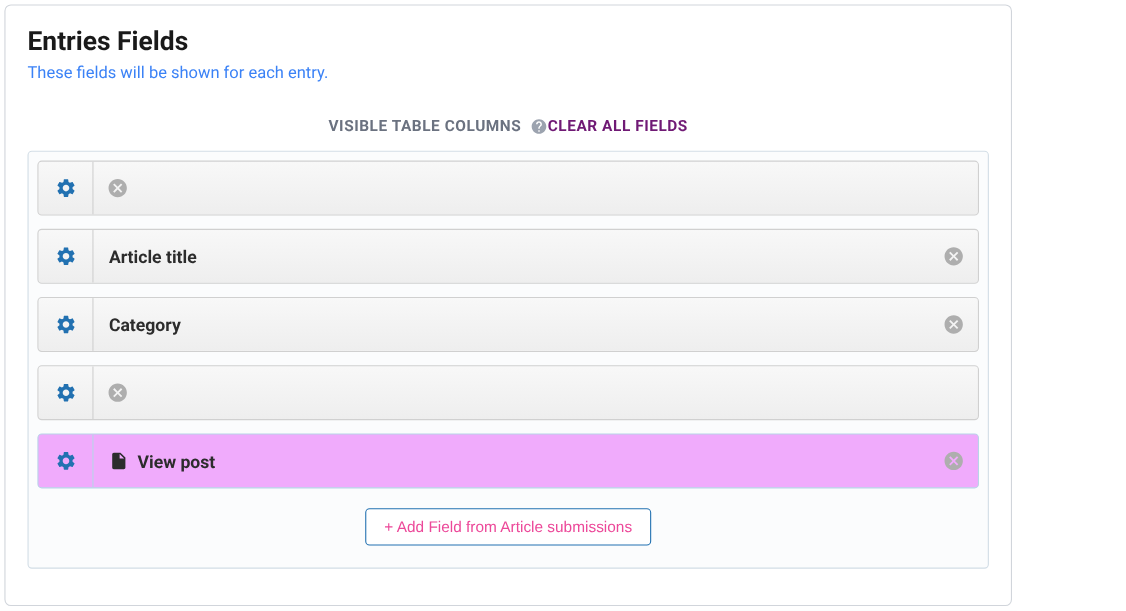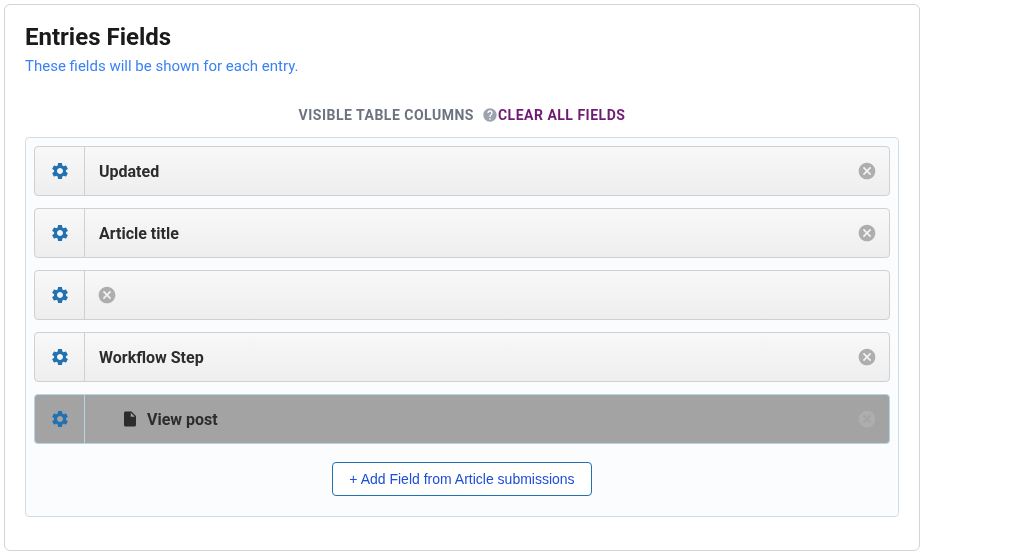--- a/index.html
+++ b/index.html
@@ -82,23 +82,22 @@
       align-items: center;
       border: 1px solid #d0d0d0;
       border-radius: 4px;
       margin-bottom: 12px;
       height: 50px;
       background: linear-gradient(to bottom, #f8f8f8, #eeeeee);
       overflow: hidden;
     }
 
     .field-row.highlighted {
-      background: #a3a3a3;
+      background: #f0abfc;
       border: 1px solid #b8d4e8;
-      gap: 22px;
     }
 
     .gear-cell {
       width: 50px;
       height: 100%;
       display: flex;
       align-items: center;
       justify-content: center;
       border-right: 1px solid #d0d0d0;
       cursor: pointer;
@@ -151,21 +150,21 @@
 
     .add-field-wrapper {
       display: flex;
       justify-content: center;
       margin-top: 18px;
     }
 
     .add-field-btn {
       border: 1px solid #2271b1;
       background: #fff;
-      color: #1d4ed8;
+      color: #ec4899;
       font-size: 14px;
       font-weight: 500;
       padding: 8px 16px;
       border-radius: 4px;
       cursor: pointer;
     }
   </style>
 </head>
 <body>
 
@@ -188,23 +187,20 @@
   <div class="fields-container">
 
     <div class="field-row">
       <div class="gear-cell">
         <span class="gear-icon">
           <svg viewBox="0 0 24 24" fill="currentColor">
               <path d="M19.14 12.94c.04-.3.06-.61.06-.94 0-.32-.02-.64-.07-.94l2.03-1.58c.18-.14.23-.41.12-.61l-1.92-3.32c-.12-.22-.37-.29-.59-.22l-2.39.96c-.5-.38-1.03-.7-1.62-.94l-.36-2.54c-.04-.24-.24-.41-.48-.41h-3.84c-.24 0-.43.17-.47.41l-.36 2.54c-.59.24-1.13.57-1.62.94l-2.39-.96c-.22-.08-.47 0-.59.22L2.74 8.87c-.12.21-.08.47.12.61l2.03 1.58c-.05.3-.07.63-.07.94 0 .31.02.64.06.94l-2.03 1.58c-.18.14-.23.41-.12.61l1.92 3.32c.12.22.37.29.59.22l2.39-.96c.5.38 1.03.7 1.62.94l.36 2.54c.05.24.24.41.48.41h3.84c.24 0 .44-.17.47-.41l.36-2.54c.59-.24 1.13-.56 1.62-.94l2.39.96c.22.08.47 0 .59-.22l1.92-3.32c.12-.22.07-.47-.12-.61l-2.01-1.58zM12 15.6c-1.98 0-3.6-1.62-3.6-3.6s1.62-3.6 3.6-3.6 3.6 1.62 3.6 3.6-1.62 3.6-3.6 3.6z"></path>
             </svg>
         </span>
       </div>
-      <div class="field-label-cell">
-        <span class="field-label">Updated</span>
-      </div>
       <div class="remove-cell">
         <span class="remove-icon">
           <svg viewBox="0 0 24 24" fill="currentColor">
               <path d="M12 2C6.47 2 2 6.47 2 12s4.47 10 10 10 10-4.47 10-10S17.53 2 12 2zm5 13.59L15.59 17 12 13.41 8.41 17 7 15.59 10.59 12 7 8.41 8.41 7 12 10.59 15.59 7 17 8.41 13.41 12 17 15.59z"></path>
             </svg>
         </span>
       </div>
     </div>
 
     <div class="field-row">
@@ -228,39 +224,39 @@
     </div>
 
     <div class="field-row">
       <div class="gear-cell">
         <span class="gear-icon">
           <svg viewBox="0 0 24 24" fill="currentColor">
               <path d="M19.14 12.94c.04-.3.06-.61.06-.94 0-.32-.02-.64-.07-.94l2.03-1.58c.18-.14.23-.41.12-.61l-1.92-3.32c-.12-.22-.37-.29-.59-.22l-2.39.96c-.5-.38-1.03-.7-1.62-.94l-.36-2.54c-.04-.24-.24-.41-.48-.41h-3.84c-.24 0-.43.17-.47.41l-.36 2.54c-.59.24-1.13.57-1.62.94l-2.39-.96c-.22-.08-.47 0-.59.22L2.74 8.87c-.12.21-.08.47.12.61l2.03 1.58c-.05.3-.07.63-.07.94 0 .31.02.64.06.94l-2.03 1.58c-.18.14-.23.41-.12.61l1.92 3.32c.12.22.37.29.59.22l2.39-.96c.5.38 1.03.7 1.62.94l.36 2.54c.05.24.24.41.48.41h3.84c.24 0 .44-.17.47-.41l.36-2.54c.59-.24 1.13-.56 1.62-.94l2.39.96c.22.08.47 0 .59-.22l1.92-3.32c.12-.22.07-.47-.12-.61l-2.01-1.58zM12 15.6c-1.98 0-3.6-1.62-3.6-3.6s1.62-3.6 3.6-3.6 3.6 1.62 3.6 3.6-1.62 3.6-3.6 3.6z"></path>
             </svg>
         </span>
       </div>
-      <div class="remove-cell">
-        <span class="remove-icon">
-          <svg viewBox="0 0 24 24" fill="currentColor">
-              <path d="M12 2C6.47 2 2 6.47 2 12s4.47 10 10 10 10-4.47 10-10S17.53 2 12 2zm5 13.59L15.59 17 12 13.41 8.41 17 7 15.59 10.59 12 7 8.41 8.41 7 12 10.59 15.59 7 17 8.41 13.41 12 17 15.59z"></path>
-            </svg>
-        </span>
-      </div>
-    </div>
-
-    <div class="field-row">
-      <div class="gear-cell">
-        <span class="gear-icon">
-          <svg viewBox="0 0 24 24" fill="currentColor">
-              <path d="M19.14 12.94c.04-.3.06-.61.06-.94 0-.32-.02-.64-.07-.94l2.03-1.58c.18-.14.23-.41.12-.61l-1.92-3.32c-.12-.22-.37-.29-.59-.22l-2.39.96c-.5-.38-1.03-.7-1.62-.94l-.36-2.54c-.04-.24-.24-.41-.48-.41h-3.84c-.24 0-.43.17-.47.41l-.36 2.54c-.59.24-1.13.57-1.62.94l-2.39-.96c-.22-.08-.47 0-.59.22L2.74 8.87c-.12.21-.08.47.12.61l2.03 1.58c-.05.3-.07.63-.07.94 0 .31.02.64.06.94l-2.03 1.58c-.18.14-.23.41-.12.61l1.92 3.32c.12.22.37.29.59.22l2.39-.96c.5.38 1.03.7 1.62.94l.36 2.54c.05.24.24.41.48.41h3.84c.24 0 .44-.17.47-.41l.36-2.54c.59-.24 1.13-.56 1.62-.94l2.39.96c.22.08.47 0 .59-.22l1.92-3.32c.12-.22.07-.47-.12-.61l-2.01-1.58zM12 15.6c-1.98 0-3.6-1.62-3.6-3.6s1.62-3.6 3.6-3.6 3.6 1.62 3.6 3.6-1.62 3.6-3.6 3.6z"></path>
-            </svg>
-        </span>
-      </div>
       <div class="field-label-cell">
-        <span class="field-label">Workflow Step</span>
+        <span class="field-label">Category</span>
+      </div>
+      <div class="remove-cell">
+        <span class="remove-icon">
+          <svg viewBox="0 0 24 24" fill="currentColor">
+              <path d="M12 2C6.47 2 2 6.47 2 12s4.47 10 10 10 10-4.47 10-10S17.53 2 12 2zm5 13.59L15.59 17 12 13.41 8.41 17 7 15.59 10.59 12 7 8.41 8.41 7 12 10.59 15.59 7 17 8.41 13.41 12 17 15.59z"></path>
+            </svg>
+        </span>
+      </div>
+    </div>
+
+    <div class="field-row">
+      <div class="gear-cell">
+        <span class="gear-icon">
+          <svg viewBox="0 0 24 24" fill="currentColor">
+              <path d="M19.14 12.94c.04-.3.06-.61.06-.94 0-.32-.02-.64-.07-.94l2.03-1.58c.18-.14.23-.41.12-.61l-1.92-3.32c-.12-.22-.37-.29-.59-.22l-2.39.96c-.5-.38-1.03-.7-1.62-.94l-.36-2.54c-.04-.24-.24-.41-.48-.41h-3.84c-.24 0-.43.17-.47.41l-.36 2.54c-.59.24-1.13.57-1.62.94l-2.39-.96c-.22-.08-.47 0-.59.22L2.74 8.87c-.12.21-.08.47.12.61l2.03 1.58c-.05.3-.07.63-.07.94 0 .31.02.64.06.94l-2.03 1.58c-.18.14-.23.41-.12.61l1.92 3.32c.12.22.37.29.59.22l2.39-.96c.5.38 1.03.7 1.62.94l.36 2.54c.05.24.24.41.48.41h3.84c.24 0 .44-.17.47-.41l.36-2.54c.59-.24 1.13-.56 1.62-.94l2.39.96c.22.08.47 0 .59-.22l1.92-3.32c.12-.22.07-.47-.12-.61l-2.01-1.58zM12 15.6c-1.98 0-3.6-1.62-3.6-3.6s1.62-3.6 3.6-3.6 3.6 1.62 3.6 3.6-1.62 3.6-3.6 3.6z"></path>
+            </svg>
+        </span>
       </div>
       <div class="remove-cell">
         <span class="remove-icon">
           <svg viewBox="0 0 24 24" fill="currentColor">
               <path d="M12 2C6.47 2 2 6.47 2 12s4.47 10 10 10 10-4.47 10-10S17.53 2 12 2zm5 13.59L15.59 17 12 13.41 8.41 17 7 15.59 10.59 12 7 8.41 8.41 7 12 10.59 15.59 7 17 8.41 13.41 12 17 15.59z"></path>
             </svg>
         </span>
       </div>
     </div>
 

